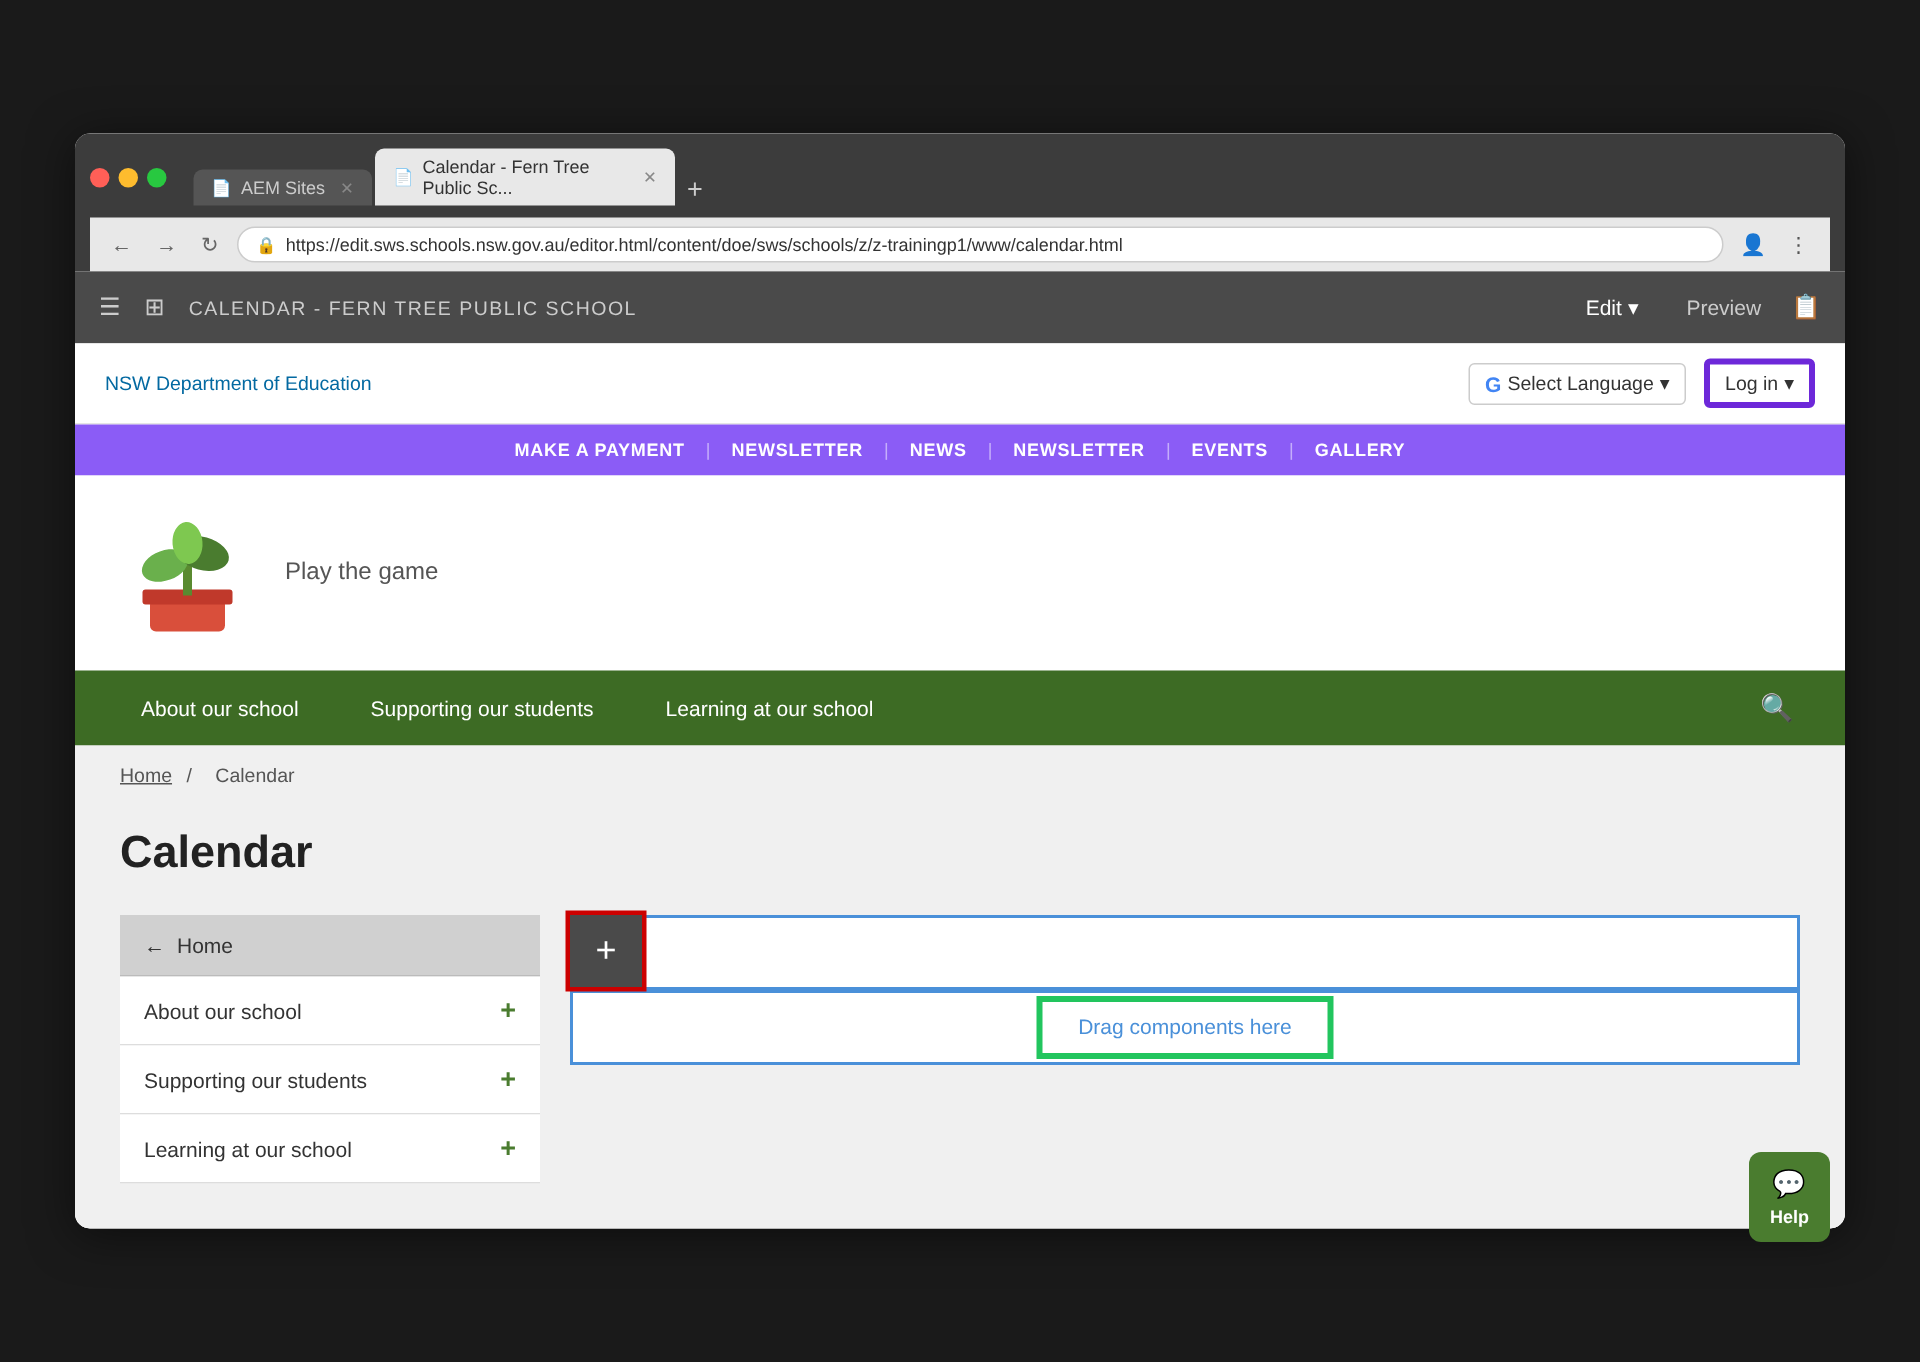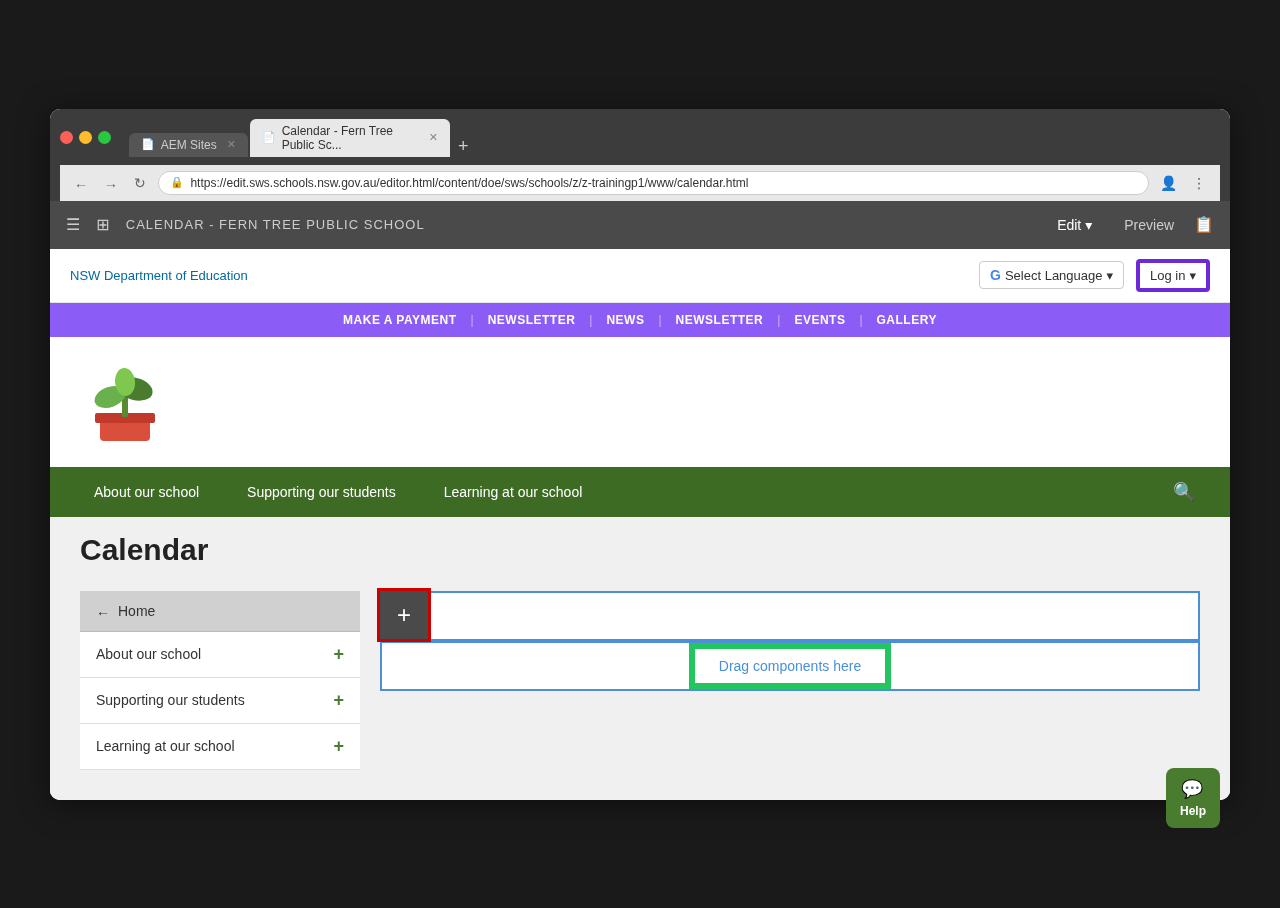--- a/index.html
+++ b/index.html
@@ -302,21 +302,21 @@
     .drag-drop-area {
       border: 2px solid #4a90d9;
       background: #fff;
       min-height: 50px;
       display: flex;
       align-items: center;
       justify-content: center;
       margin-top: 0;
     }
     .drag-drop-inner {
-      border: 6px solid #22c55e;
+      border: 4px solid #22c55e;
       padding: 8px 24px;
     }
     .drag-drop-text {
       color: #4a90d9;
       font-size: 14px;
       cursor: pointer;
     }
 
     
     .help-btn {
@@ -439,30 +439,36 @@
 
         <rect x="42" y="35" width="6" height="25" fill="#5a8a30"></rect>
 
         <ellipse cx="30" cy="40" rx="16" ry="10" fill="#6ab04c" transform="rotate(-20 30 40)"></ellipse>
 
         <ellipse cx="55" cy="32" rx="18" ry="11" fill="#4a7c2f" transform="rotate(15 55 32)"></ellipse>
 
         <ellipse cx="45" cy="25" rx="10" ry="14" fill="#7ec850" transform="rotate(-5 45 25)"></ellipse>
       </svg>
       <div class="school-info">
+        <div class="school-tagline">Play the game</div>
       </div>
     </div>
 
     <div class="main-nav">
       <a href="#">About our school</a>
       <a href="#">Supporting our students</a>
       <a href="#">Learning at our school</a>
       <span class="main-nav-search">🔍</span>
     </div>
 
+    <div class="breadcrumb">
+      <a href="#">Home</a>
+      <span>/</span>
+      <span>Calendar</span>
+    </div>
 
     <div class="page-title-area">
       <h1 class="page-title">Calendar</h1>
     </div>
 
     <div class="page-body">
 
       <div class="sidebar-nav">
         <div class="sidebar-home">
           <span>←</span>

